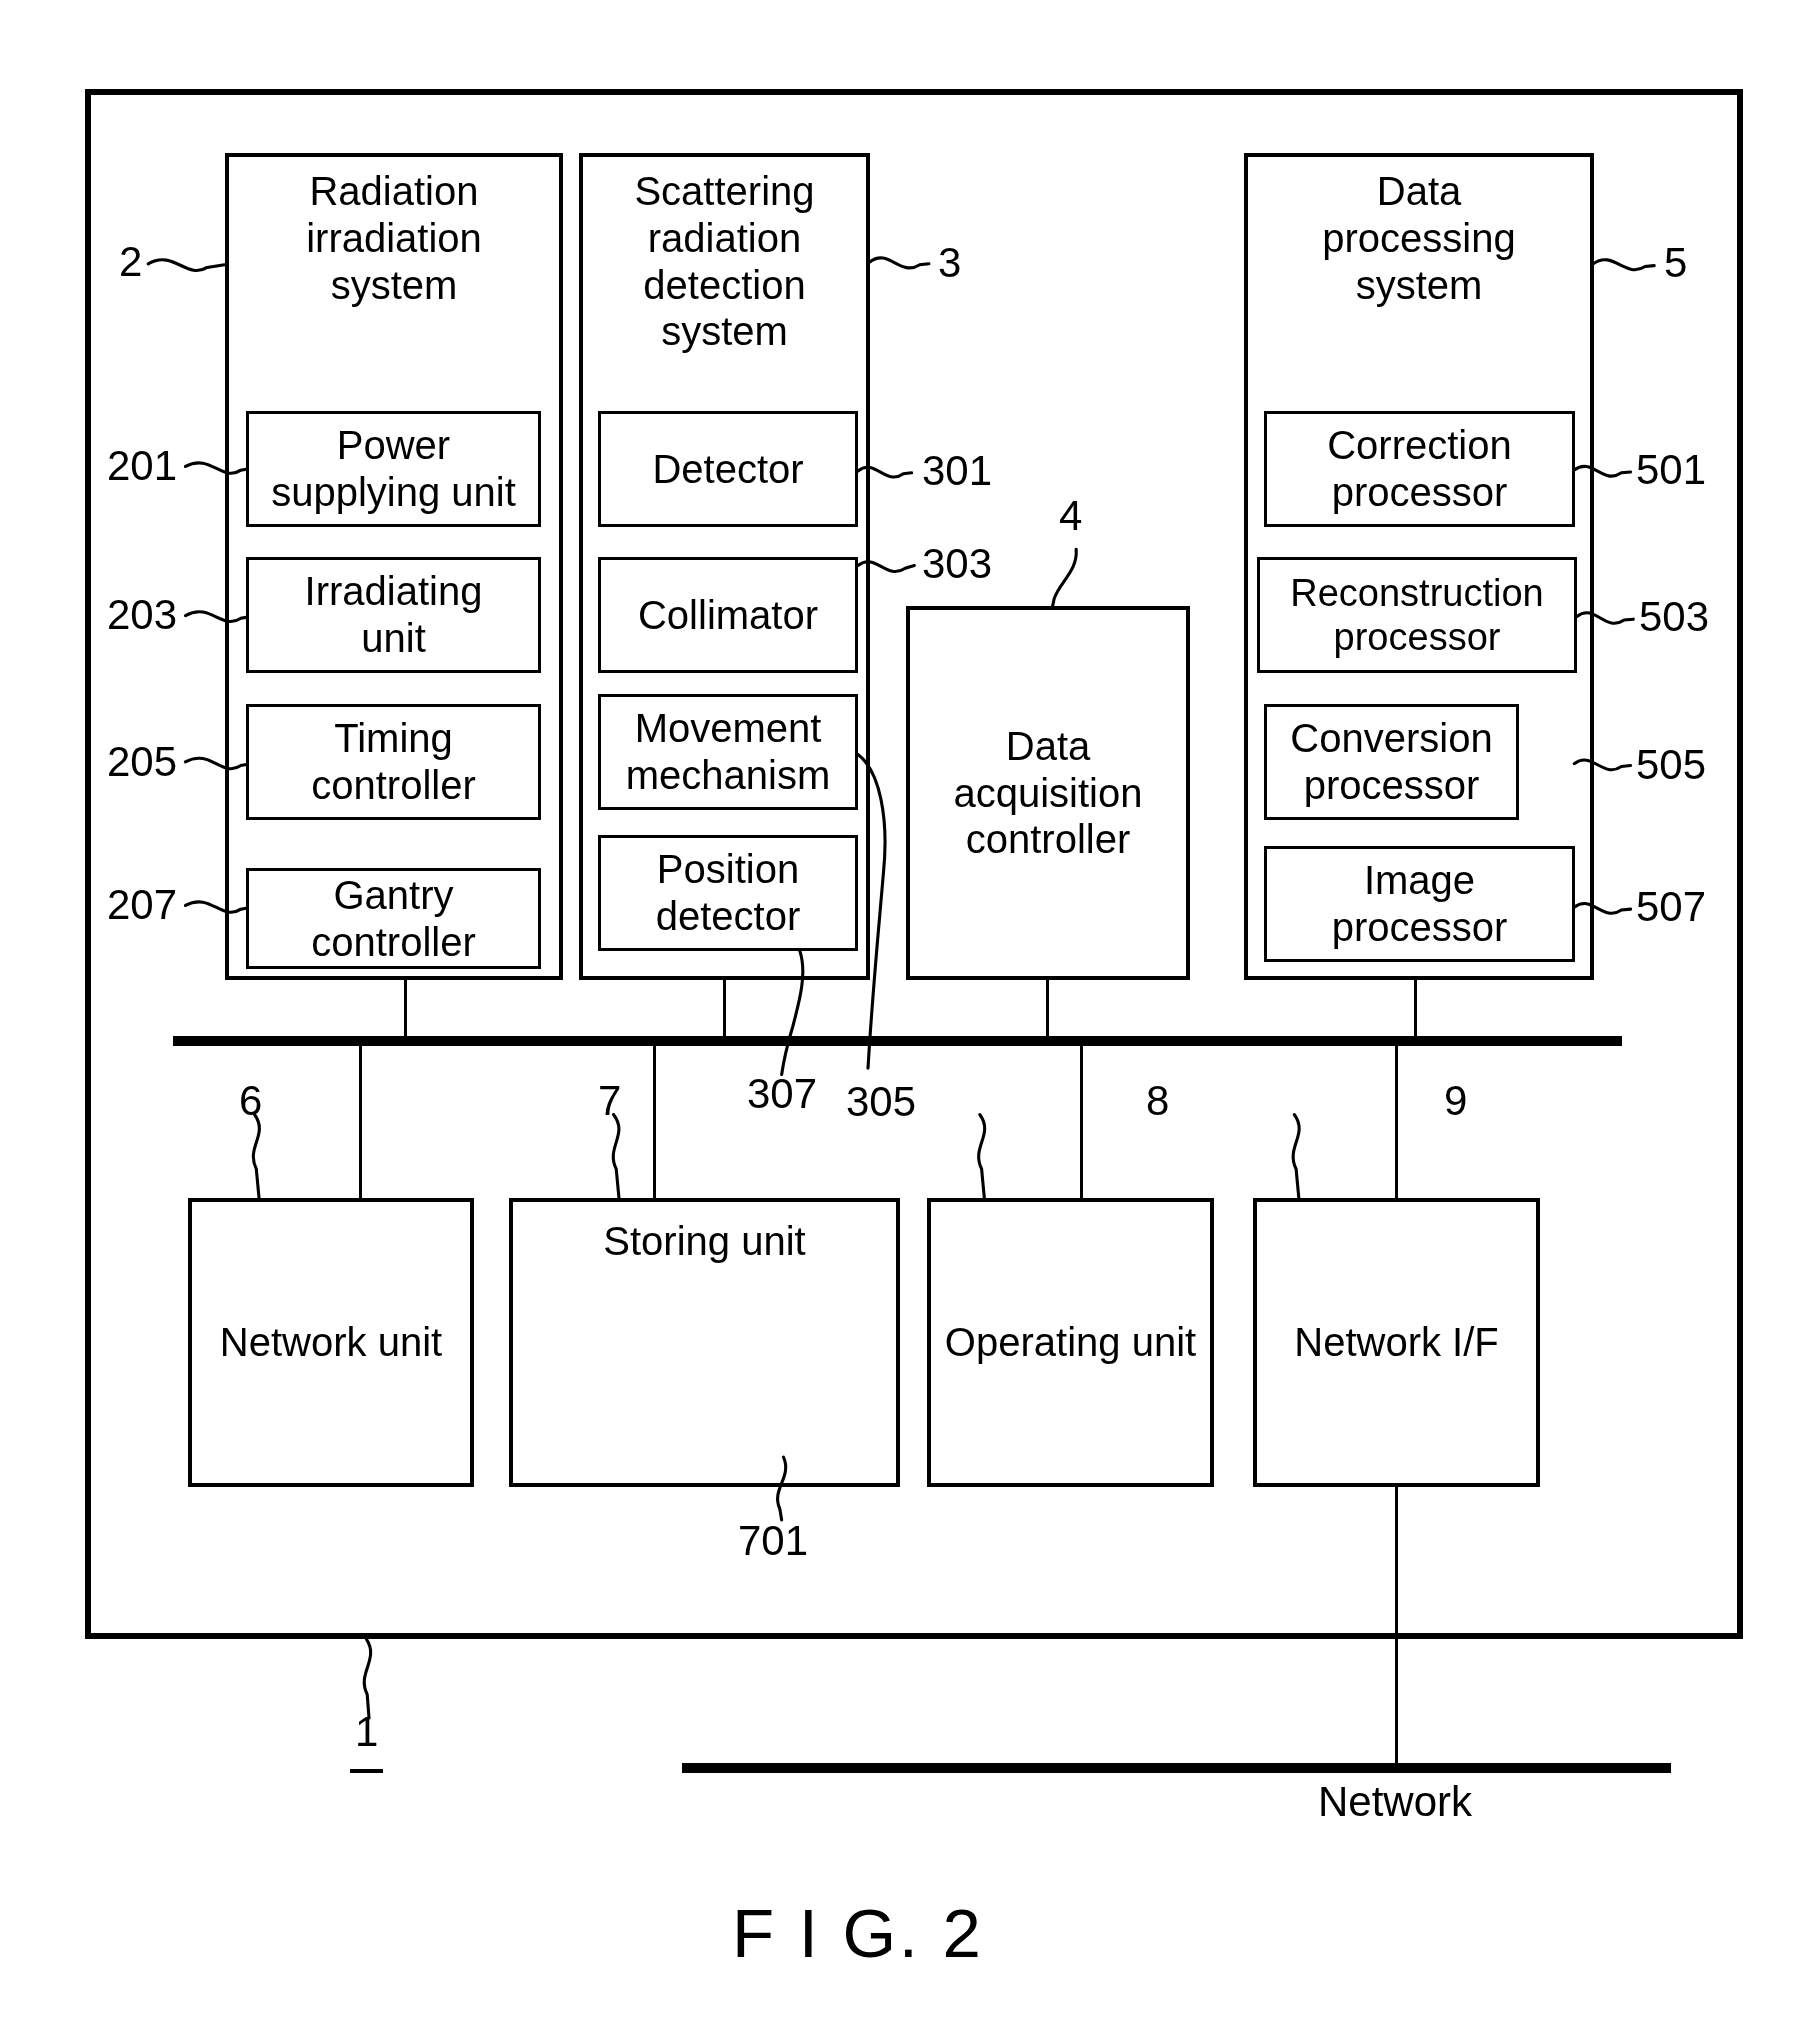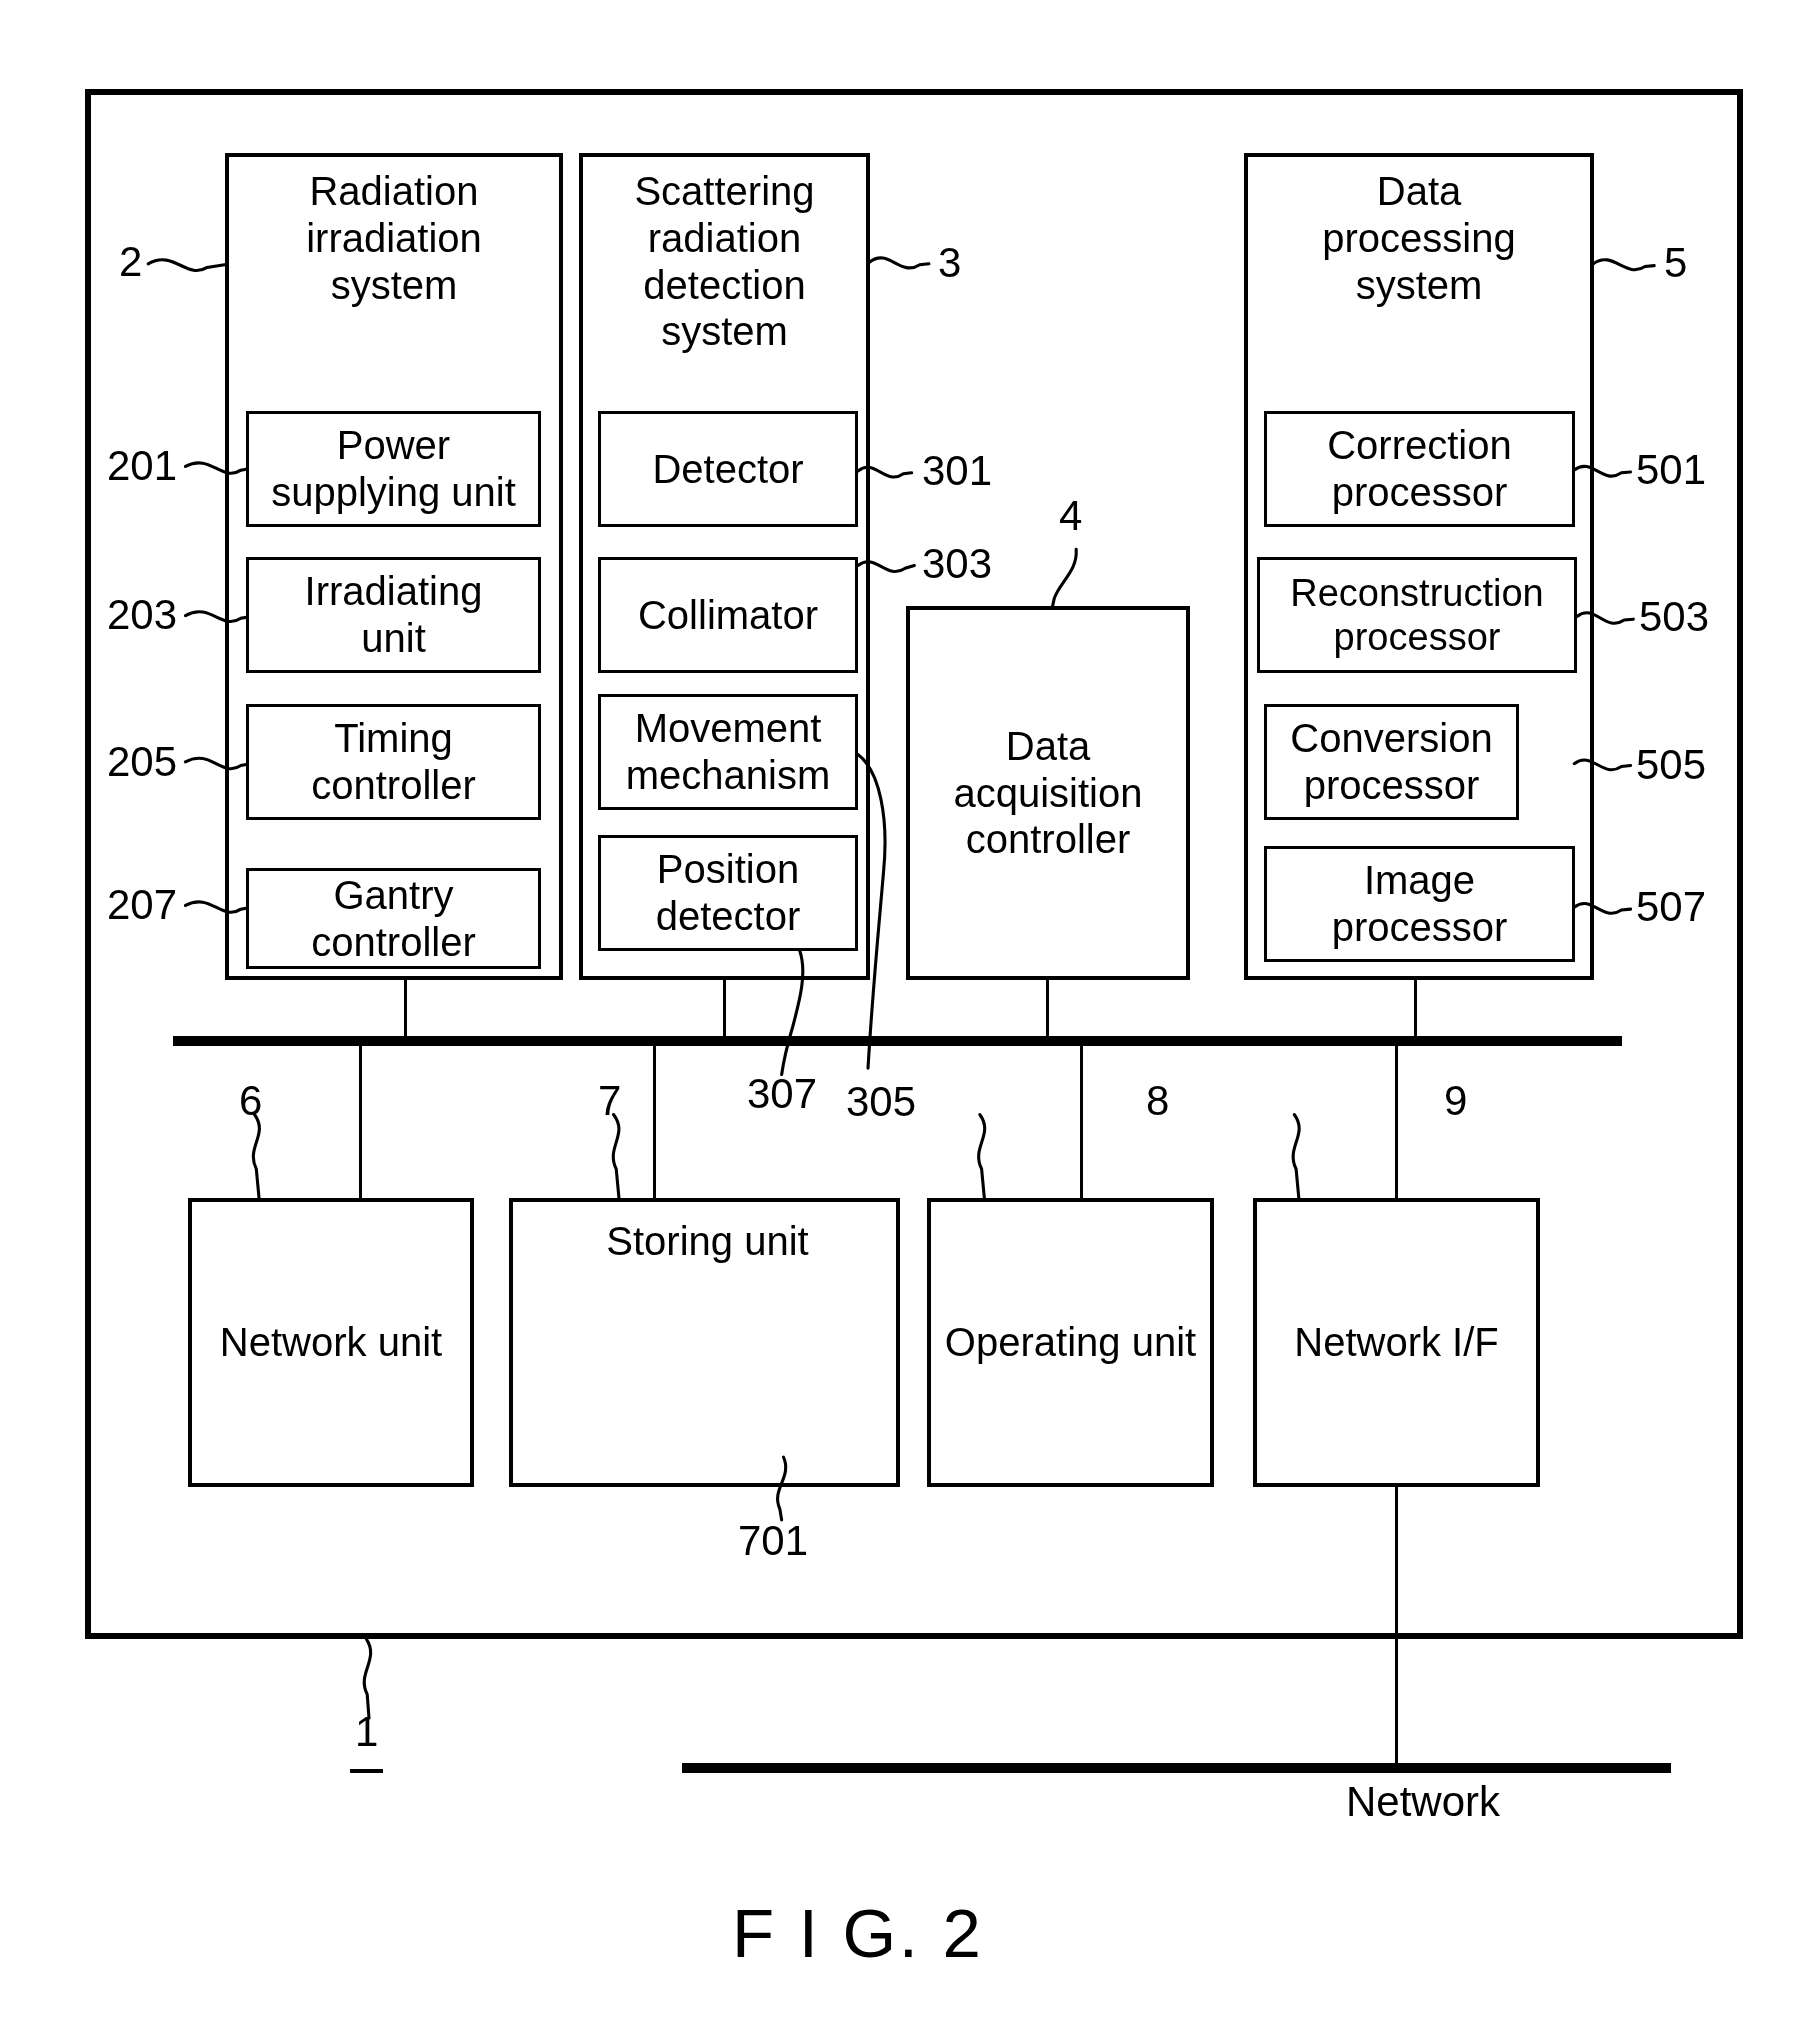--- a/index.html
+++ b/index.html
@@ -75,21 +75,20 @@
   .figcaption {
     position: absolute;
     font-size: 69px;
     letter-spacing: 2.7px;
     white-space: nowrap;
   }
   .netlabel {
     position: absolute;
     font-size: 42px;
     white-space: nowrap;
-    margin-left: 28px;
   }
   .underline-1 {
     position: absolute;
     height: 3.6px;
     background: #000;
   }
 </style>
 </head>
 <body>
 
@@ -178,21 +177,21 @@
   <div class="line vline" style="left:359px; top:1044px; height:155px;"></div>
   <div class="line vline" style="left:653px; top:1044px; height:155px;"></div>
   <div class="line vline" style="left:1080px; top:1044px; height:155px;"></div>
   <div class="line vline" style="left:1395px; top:1044px; height:155px;"></div>
 
   <div class="box" style="left:188px; top:1198px; width:286px; height:289px;">
     <div class="inner-label">Network unit</div>
   </div>
 
   <div class="box sysbox" style="left:509px; top:1198px; width:391px; height:289px;">
-    <div class="sys-title" style="padding-top:16.4px;padding-left:6px;">Storing unit</div>
+    <div class="sys-title" style="padding-top:16.4px;">Storing unit</div>
   </div>
 
   <div class="box" style="left:927px; top:1198px; width:287px; height:289px;">
     <div class="inner-label">Operating unit</div>
   </div>
 
   <div class="box" style="left:1253px; top:1198px; width:287px; height:289px;">
     <div class="inner-label">Network I/F</div>
   </div>
 

